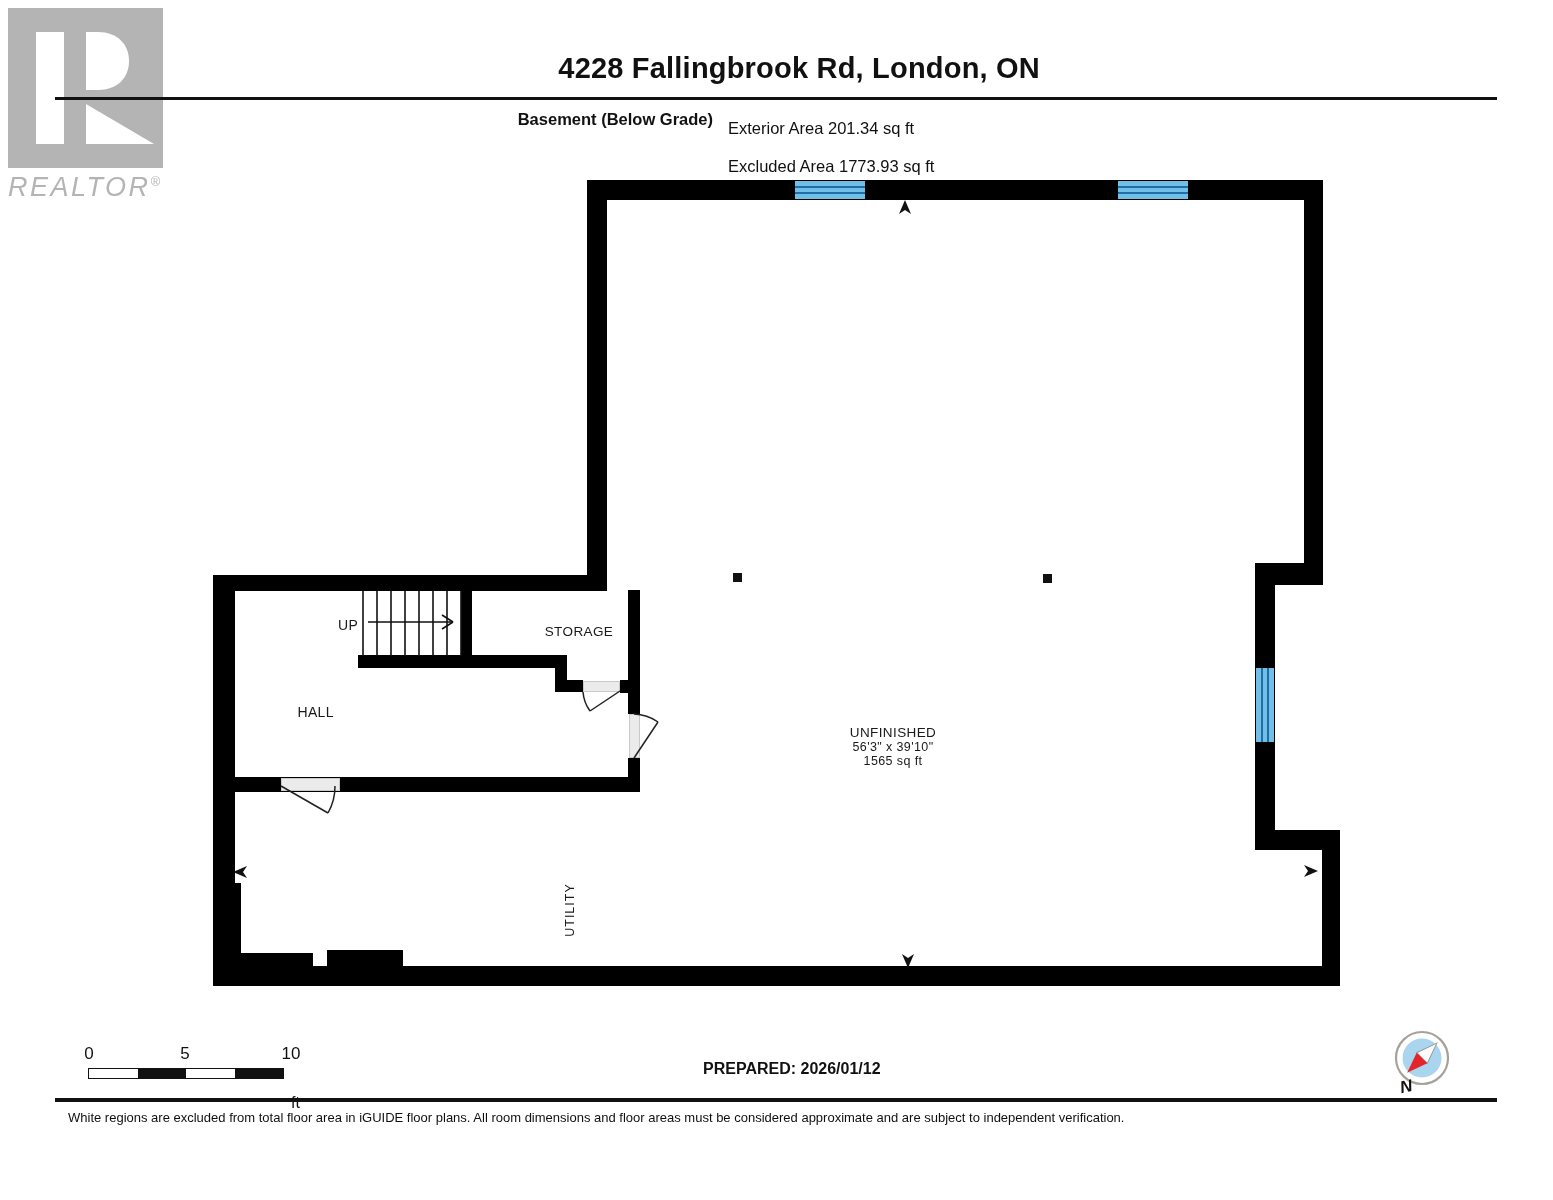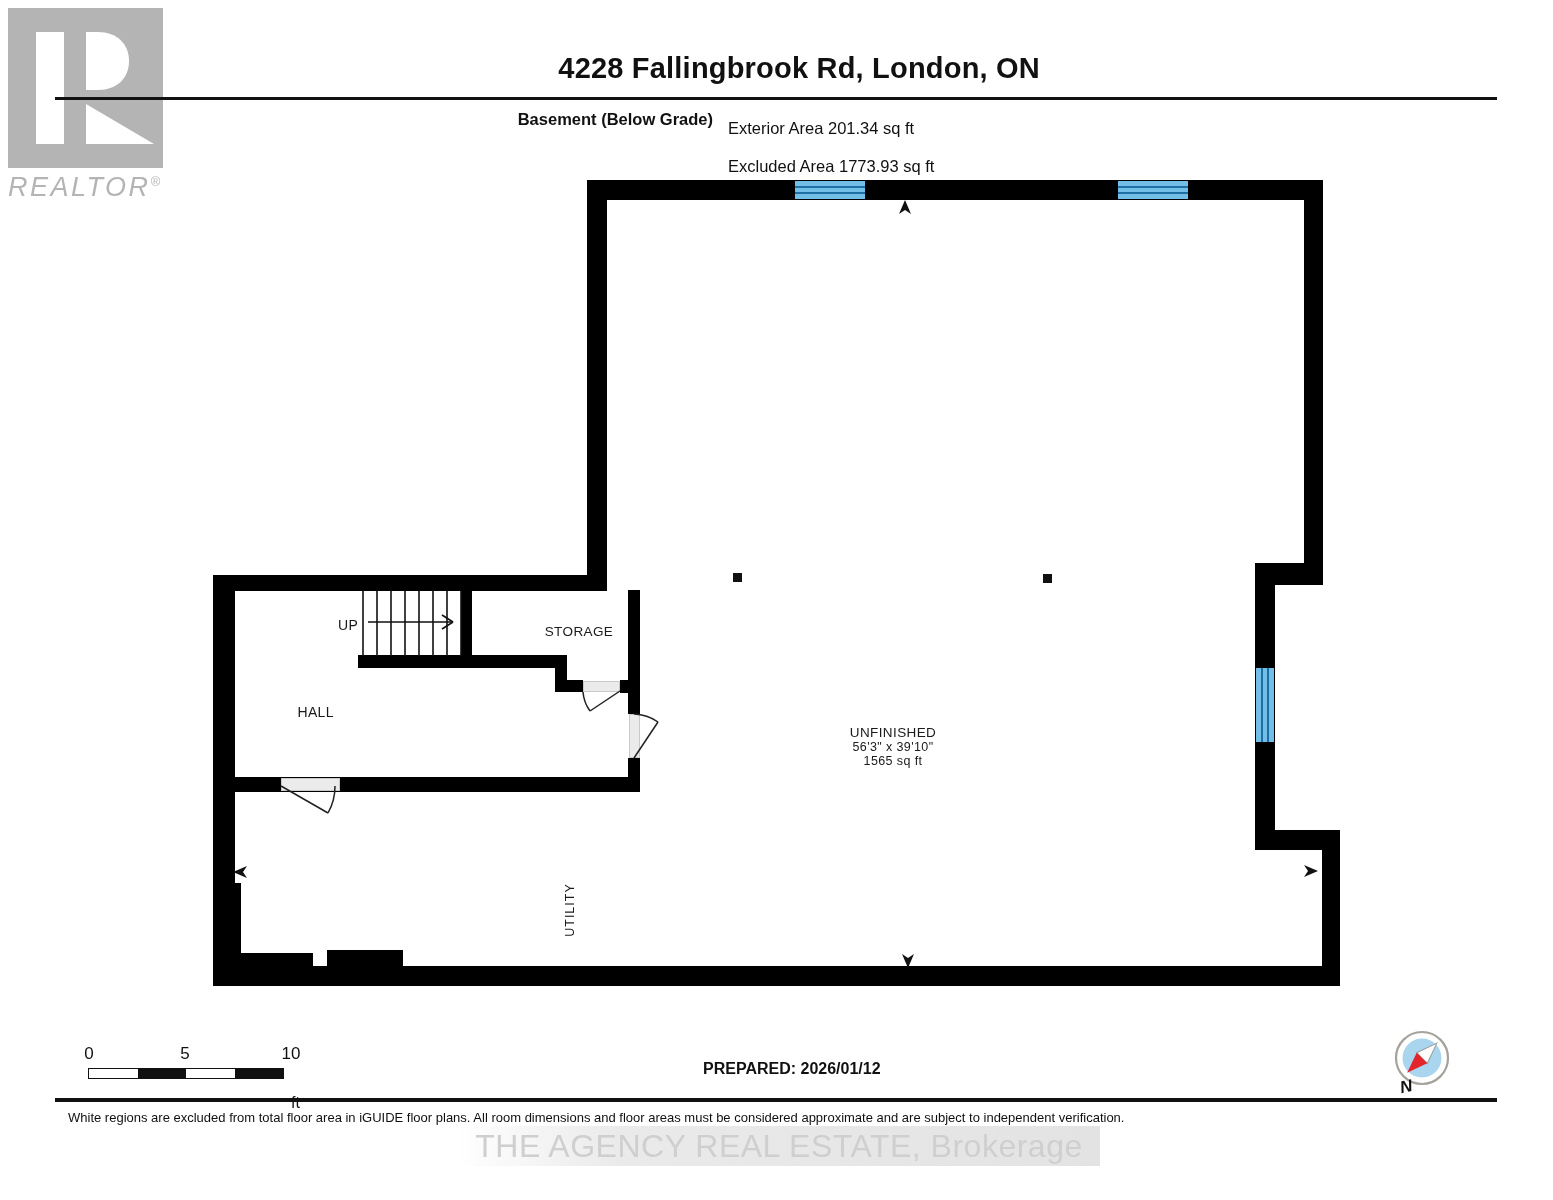--- a/index.html
+++ b/index.html
@@ -173,15 +173,14 @@
       <g transform="rotate(45 29 29)">
         <polygon points="29,8 21.5,29 36.5,29" fill="#fdfdfd" stroke="#9a9a9a" stroke-width="1"></polygon>
         <polygon points="29,50 21.5,29 36.5,29" fill="#e3242b"></polygon>
       </g>
     </svg>
   </div>
   <div class="north-label">N</div>
 
   <div class="rule" style="top:1098px;height:4px;"></div>
   <div class="disclaimer">White regions are excluded from total floor area in iGUIDE floor plans. All room dimensions and floor areas must be considered approximate and are subject to independent verification.</div>
-  <div class="watermark">THE AGENCY REAL ESTATE, Brokerage</div>
 
 </div>
 
 </body></html>

